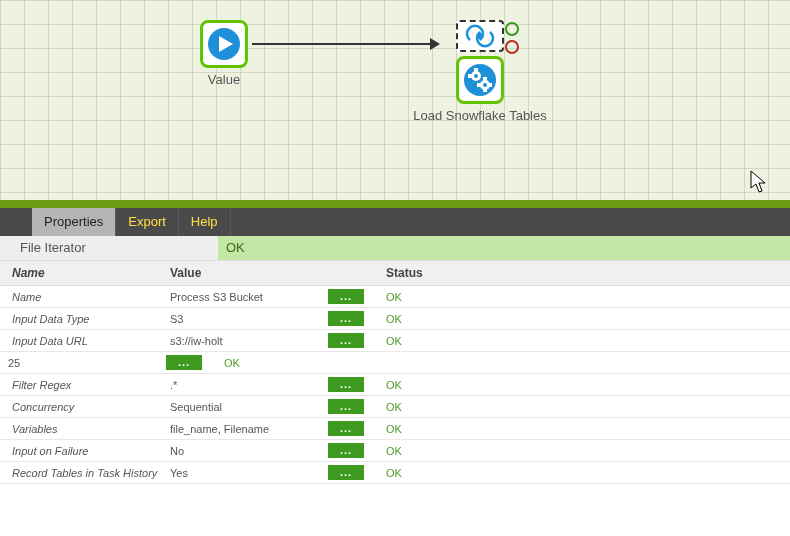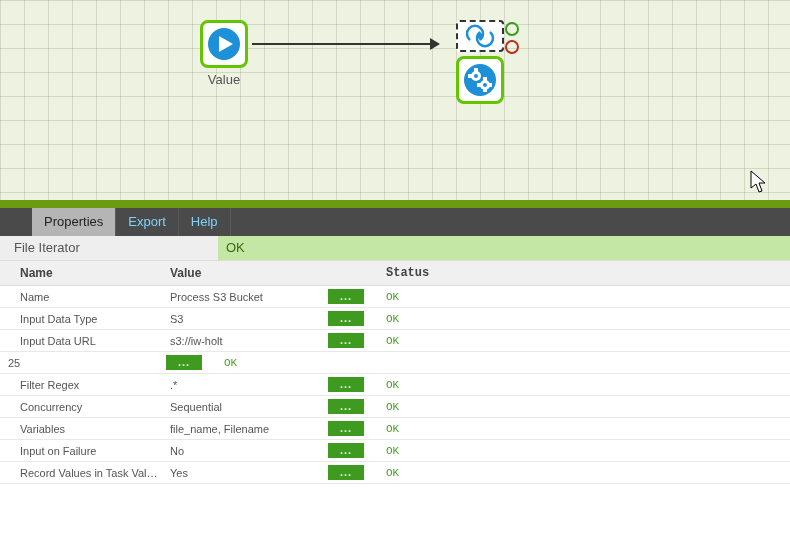--- a/index.html
+++ b/index.html
@@ -86,37 +86,37 @@
     pointer-events: none;
   }
   .tabbar {
     display: flex;
     background: #4a4a4a;
     height: 28px;
     padding-left: 32px;
   }
   .tab {
     padding: 6px 12px;
-    color: #7dd3fc;
+    color: #fde047;
     font-size: 13px;
     cursor: pointer;
     border-right: 1px solid #5a5a5a;
   }
   .tab.active {
     background: #b5b5b5;
     color: #222;
   }
   .component-bar {
     display: flex;
     height: 24px;
     background: #fff;
   }
   .component-name {
     width: 218px;
-    padding: 4px 14px;
+    padding: 4px 20px;
     background: #eee;
     color: #555;
     font-size: 13px;
   }
   .component-status {
     flex: 1;
     padding: 4px 8px;
     background: #c5e7a6;
     color: #3a6b12;
     font-size: 13px;
@@ -125,24 +125,24 @@
     display: flex;
     background: #f0f0f0;
     border-top: 1px solid #ddd;
     border-bottom: 1px solid #ddd;
     height: 26px;
     align-items: center;
     font-size: 12px;
     color: #444;
     font-weight: 600;
   }
-  .col-name { width: 162px; padding-left: 20px; }
+  .col-name { width: 162px; padding-left: 12px; font-style: italic; }
   .col-value { width: 166px; padding-left: 8px; }
   .col-action { width: 50px; }
-  .col-status { flex: 1; padding-left: 8px; font-family: Liberation Mono, monospace; }
+  .col-status { flex: 1; padding-left: 8px; }
   .grid-body { }
   .grid-row {
     display: flex;
     height: 22px;
     align-items: center;
     border-bottom: 1px solid #e8e8e8;
     font-size: 11px;
     color: #555;
   }
   .grid-row .col-name,
@@ -204,20 +204,21 @@
           <circle cx="23" cy="23" r="2" fill="#1e90d8"></circle>
           <rect x="12" y="6" width="4" height="4"></rect>
           <rect x="6" y="12" width="4" height="4"></rect>
           <rect x="21" y="15" width="4" height="4"></rect>
           <rect x="15" y="21" width="4" height="4"></rect>
           <rect x="26" y="21" width="4" height="4"></rect>
           <rect x="21" y="26" width="4" height="4"></rect>
         </g>
       </svg>
     </div>
+    <div class="node-label">Load Snowflake Tables</div>
   </div>
 
   <div class="status-dot" style="left:505px; top:22px; border-color:#3a9b1f;"></div>
   <div class="status-dot" style="left:505px; top:40px; border-color:#b83020;"></div>
 
   <svg class="cursor" viewBox="0 0 18 24">
     <path d="M1 1 L1 18 L6 14 L9 22 L12 21 L9 13 L15 13 Z" fill="#fff" stroke="#000" stroke-width="1"></path>
   </svg>
 </div>
 
@@ -297,20 +298,20 @@
     </div>
     <div class="grid-row">
       <div class="col-name">Input on Failure</div>
       <div class="col-value">No</div>
       <div class="col-action">
         <div class="action-btn">...</div>
       </div>
       <div class="col-status status-ok">OK</div>
     </div>
     <div class="grid-row">
-      <div class="col-name">Record Values in Task Values</div>
+      <div class="col-name">Record Tables in Task History</div>
       <div class="col-value">Yes</div>
       <div class="col-action">
         <div class="action-btn">...</div>
       </div>
       <div class="col-status status-ok">OK</div>
     </div>
   </div>
 
 </body></html>

